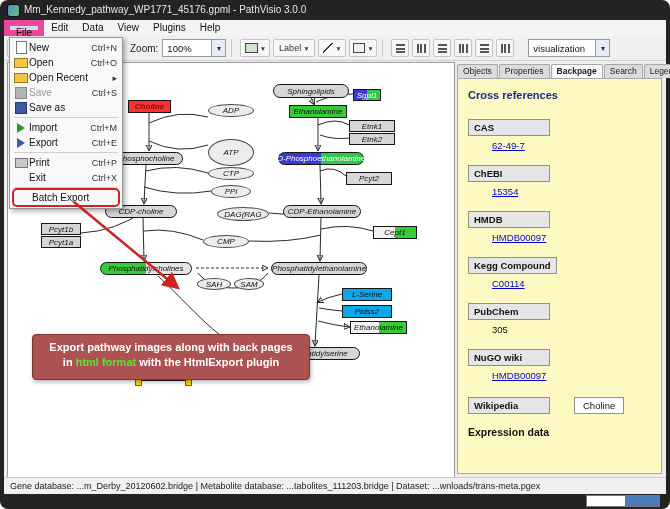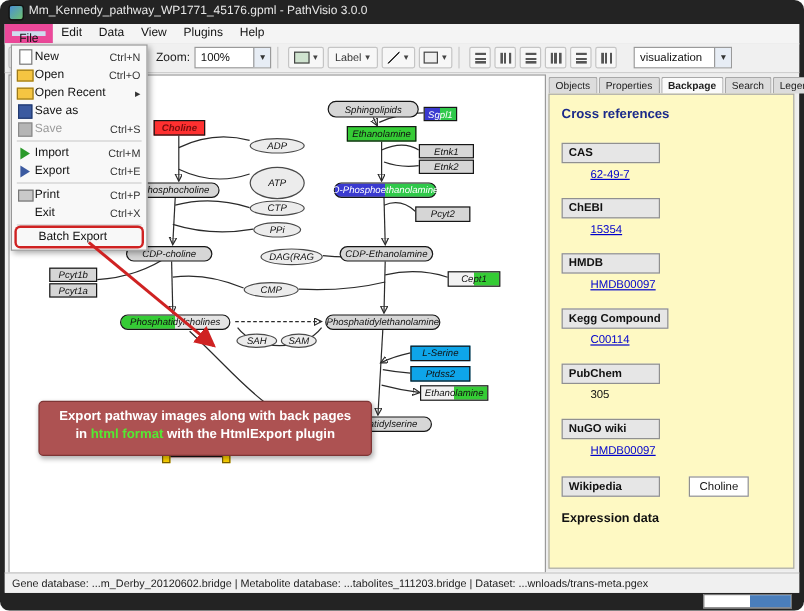--- a/index.html
+++ b/index.html
@@ -210,21 +210,21 @@
         <path d="M334,231 Q320,234 310,239" marker-end="url(#ah)"></path>
         <path d="M334,248 Q322,247 311,245"></path>
         <path d="M310,258 Q325,262 341,264" marker-end="url(#ah)"></path>
         <path d="M150,213 C195,255 215,287 258,289" marker-end="url(#ah)"></path>
       </svg>
       <div id="nodes">
           <div class="node rounded f-gray" style="left: 265px; top: 21px; width: 76px; height: 14px;">Sphingolipids</div>
           <div class="node  f-bluegreen" style="left: 345px; top: 26px; width: 28px; height: 12px;">Sgpl1</div>
           <div class="node  f-red" style="left: 120px; top: 37px; width: 43px; height: 13px;">Choline</div>
           <div class="node  f-green" style="left: 281px; top: 42px; width: 58px; height: 13px;">Ethanolamine</div>
-          <div class="node ellipse f-lgray" style="left: 200px; top: 52px; width: 46px; height: 13px;">ADP</div>
+          <div class="node ellipse f-lgray" style="left: 200px; top: 41px; width: 46px; height: 13px;">ADP</div>
           <div class="node  f-gray" style="left: 341px; top: 57px; width: 46px; height: 12px;">Etnk1</div>
           <div class="node  f-gray" style="left: 341px; top: 70px; width: 46px; height: 12px;">Etnk2</div>
           <div class="node ellipse f-lgray" style="left: 200px; top: 76px; width: 46px; height: 27px;">ATP</div>
           <div class="node rounded f-gray" style="left: 101px; top: 89px; width: 74px; height: 13px;">Phosphocholine</div>
           <div class="node rounded f-bluegreen" style="left: 270px; top: 89px; width: 86px; height: 13px;">O-Phosphoethanolamine</div>
           <div class="node ellipse f-lgray" style="left: 200px; top: 104px; width: 46px; height: 13px;">CTP</div>
           <div class="node  f-gray" style="left: 338px; top: 109px; width: 46px; height: 13px;">Pcyt2</div>
           <div class="node ellipse f-lgray" style="left: 203px; top: 122px; width: 40px; height: 13px;">PPi</div>
           <div class="node rounded f-gray" style="left: 97px; top: 142px; width: 72px; height: 13px;">CDP-choline</div>
           <div class="node ellipse f-lgray" style="left: 209px; top: 144px; width: 52px; height: 14px;">DAG(RAG</div>
@@ -286,33 +286,33 @@
           <div class="mlabel">Open</div>
           <div class="mshort">Ctrl+O</div>
         </div>
         <div class="mrow">
           <div class="mic">
             <span class="ic-folder"></span>
           </div>
           <div class="mlabel">Open Recent</div>
           <div class="msub">▸</div>
         </div>
+        <div class="mrow disabled">
+          <div class="mic">
+            <span class="ic-disk gray"></span>
+          </div>
+          <div class="mlabel">Save</div>
+          <div class="mshort">Ctrl+S</div>
+        </div>
         <div class="mrow">
           <div class="mic">
             <span class="ic-disk"></span>
           </div>
           <div class="mlabel">Save as</div>
           <div class="mshort"></div>
-        </div>
-        <div class="mrow disabled">
-          <div class="mic">
-            <span class="ic-disk gray"></span>
-          </div>
-          <div class="mlabel">Save</div>
-          <div class="mshort">Ctrl+S</div>
         </div>
         <div class="msep"></div>
         <div class="mrow">
           <div class="mic">
             <span class="ic-arrow-g"></span>
           </div>
           <div class="mlabel">Import</div>
           <div class="mshort">Ctrl+M</div>
         </div>
         <div class="mrow">

